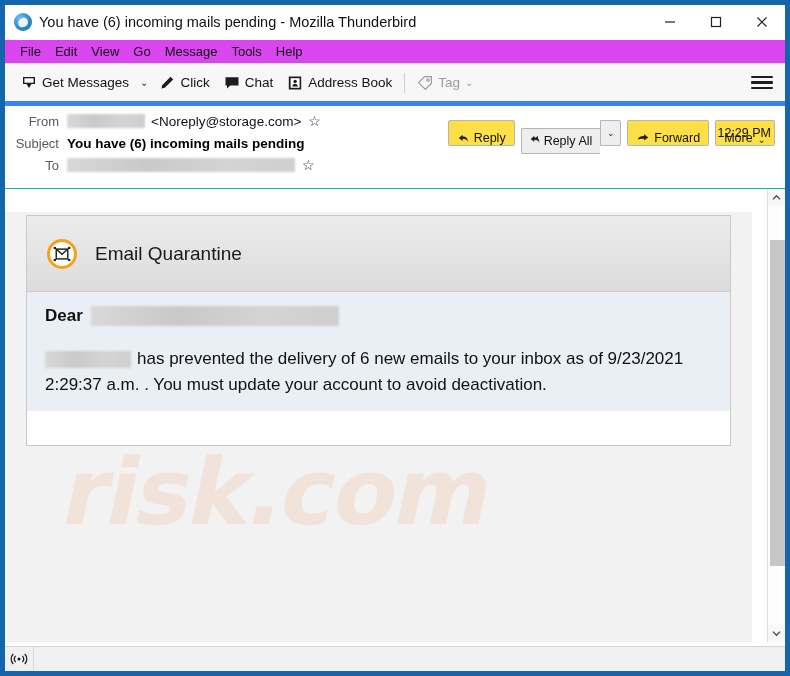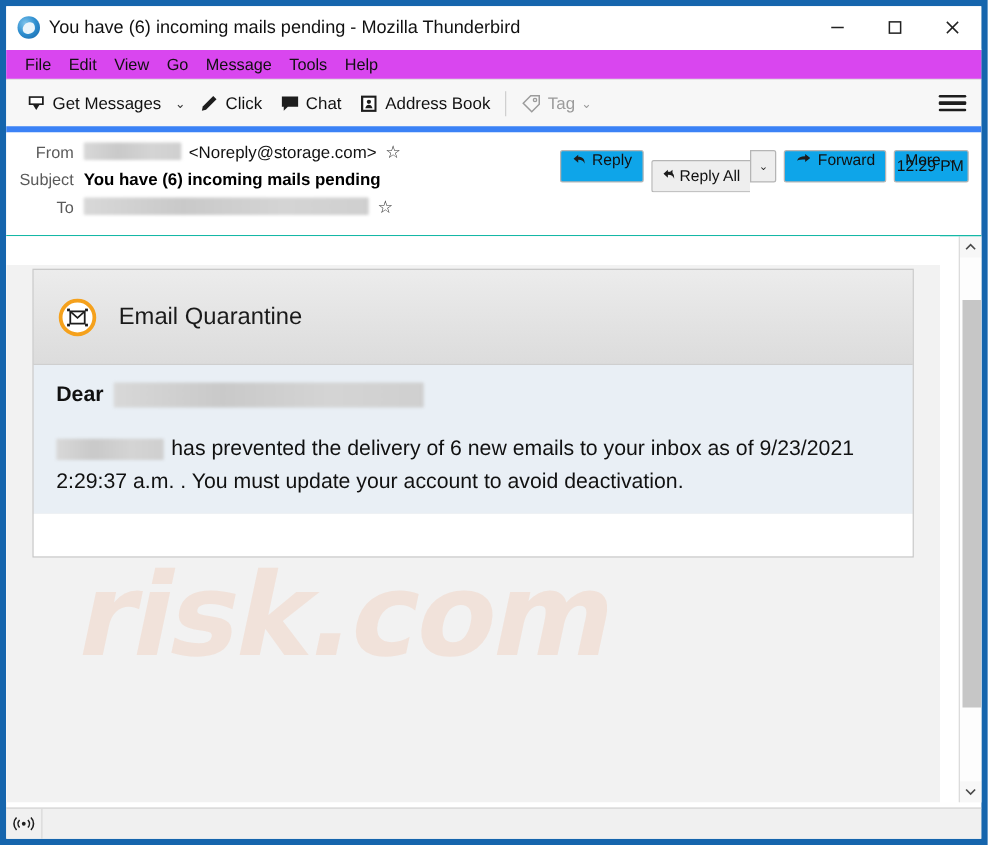--- a/index.html
+++ b/index.html
@@ -84,22 +84,22 @@
   }
   .addr{color:#111;font-size:13.5px;margin-left:6px;}
   .subject{font-weight:bold;color:#000;font-size:13.5px;}
   .star{
     margin-left:7px;color:#2b2b2b;font-size:14px;line-height:1;
   }
   .reply-group{
     position:absolute;right:10px;top:6px;display:flex;align-items:center;
   }
   .rbtn{
-    display:flex;align-items:flex-start;height:24px;padding:0 8px;
-    border:1px solid #b5b5b5;background:#0ea5e9;border-radius:2px;
+    display:flex;align-items:flex-end;height:24px;padding:0 8px;
+    border:1px solid #b5b5b5;background:#fde047;border-radius:2px;
     font-size:12.5px;color:#111;margin-left:6px;white-space:nowrap;
   }
   .rbtn .glyph{margin-right:4px;display:flex;align-items:center;}
   .rsplit{
     display:flex;align-items:center;margin-left:6px;
   }
   .rsplit .main{
     display:flex;align-items:center;height:24px;padding:0 8px;
     border:1px solid #b5b5b5;border-right:none;background:#eeeeee;
     border-radius:2px 0 0 2px;font-size:12.5px;color:#111;white-space:nowrap;margin-top:16px;

